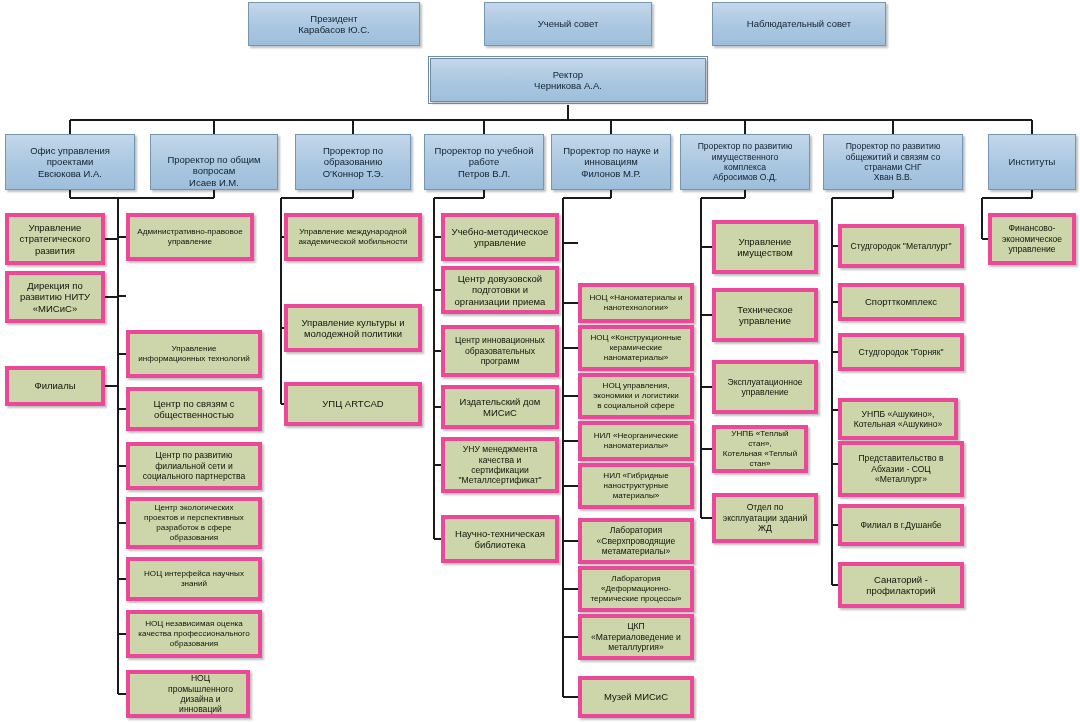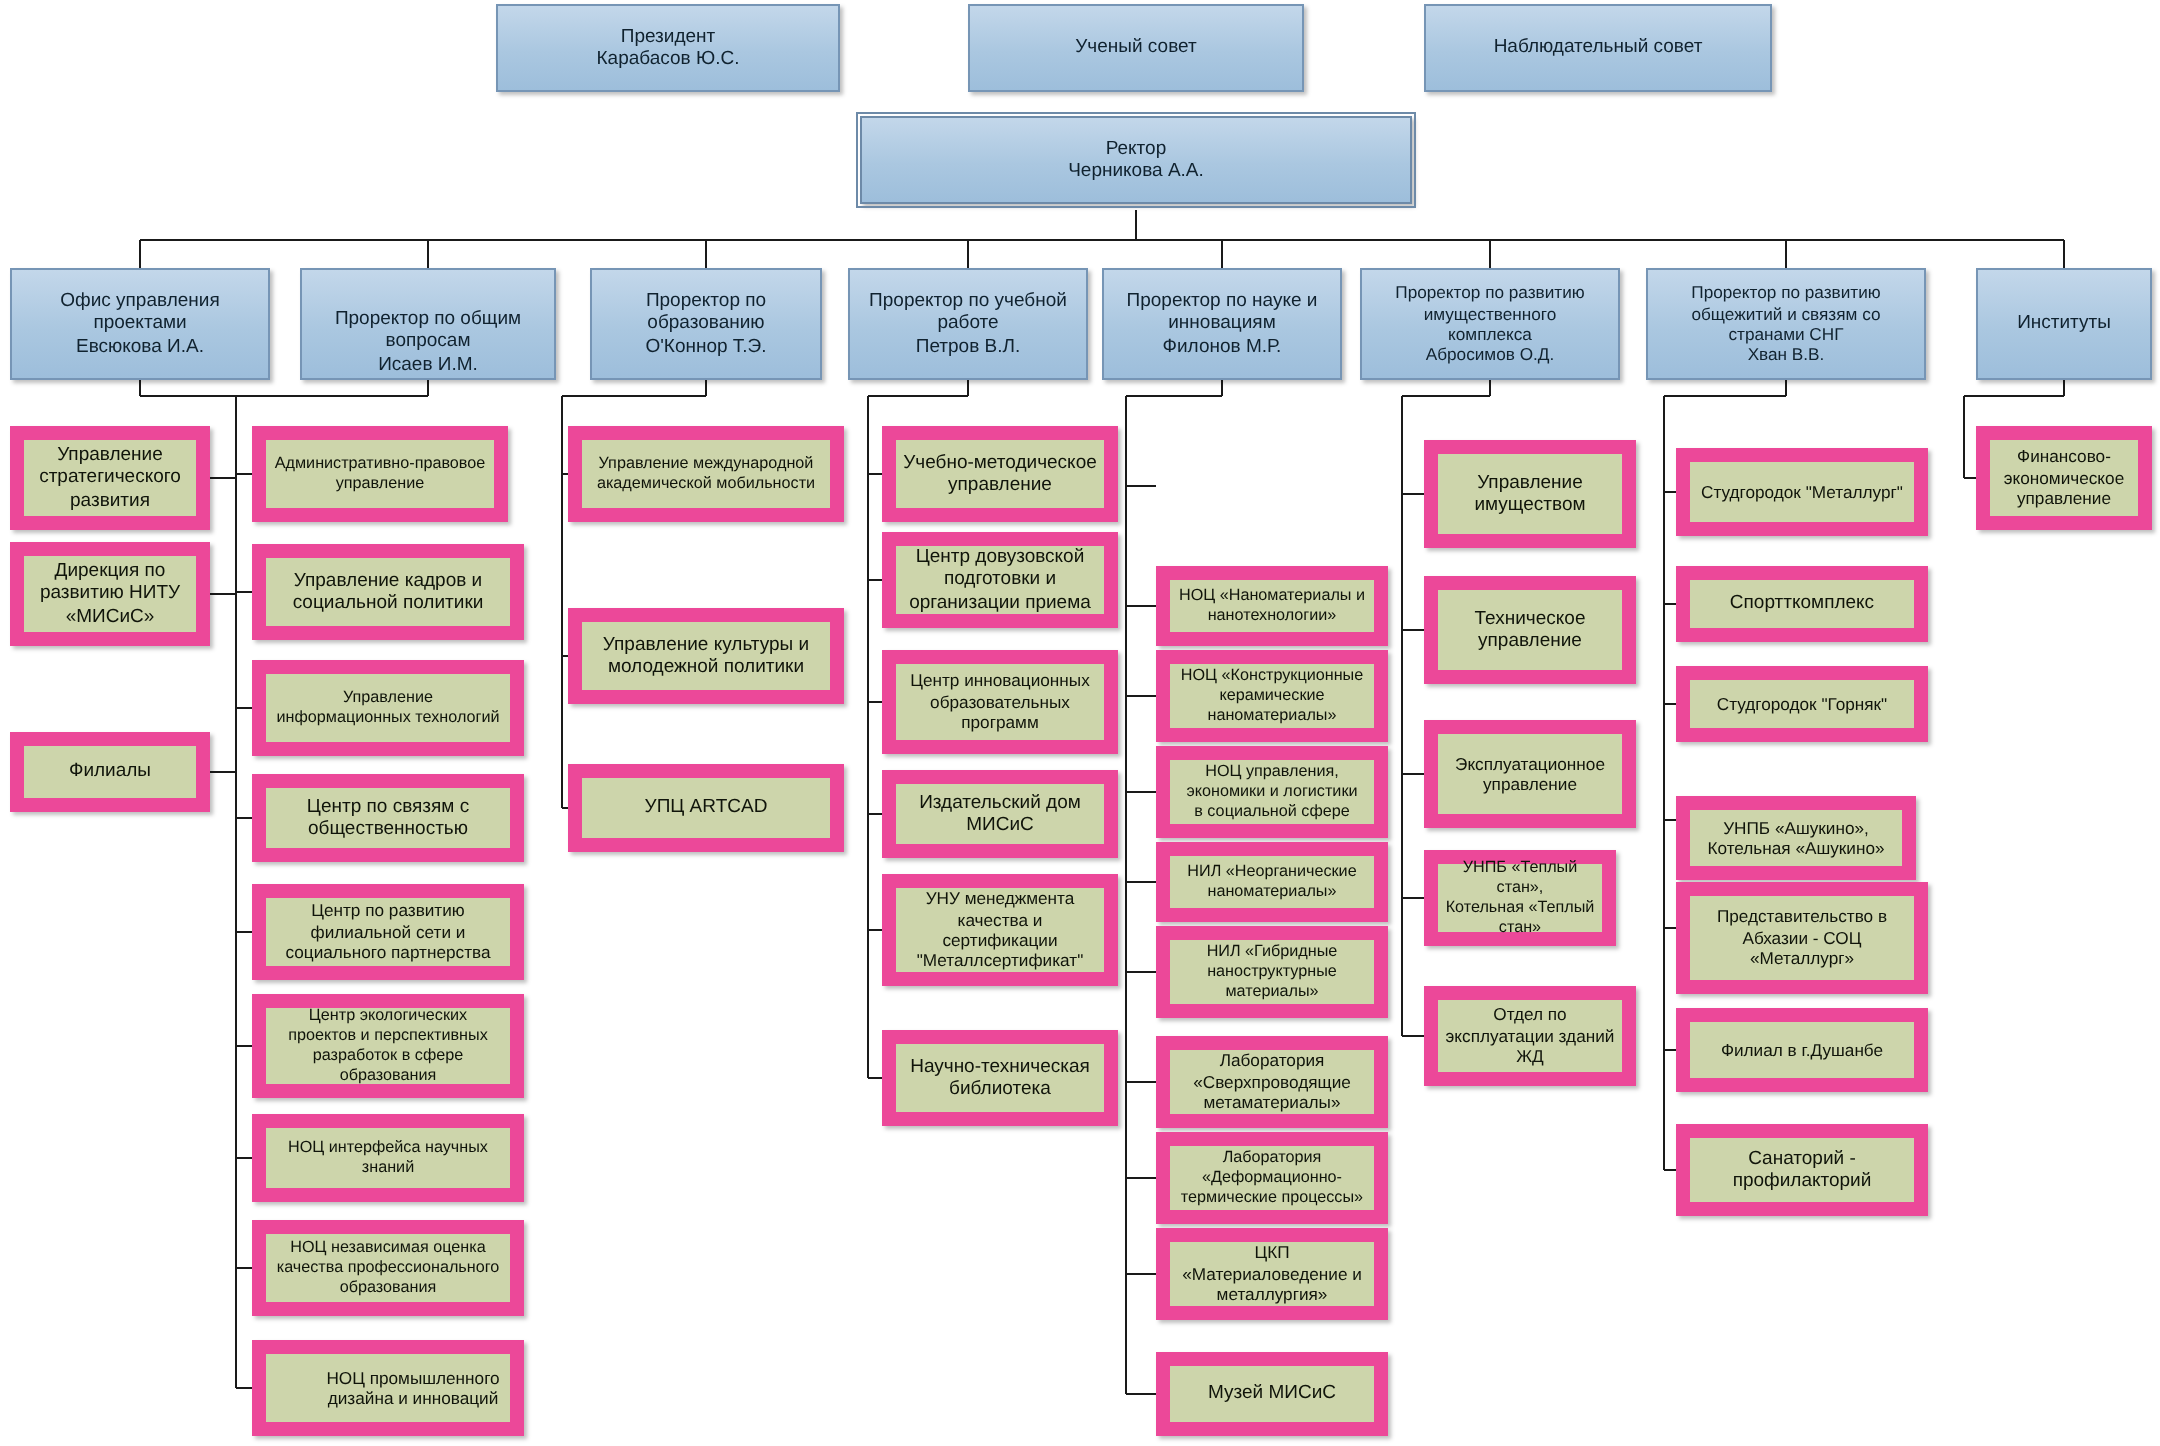--- a/index.html
+++ b/index.html
@@ -42,21 +42,21 @@
     z-index: 3;
   }
   .node span { display: block; }
   .node.blue {
     background: linear-gradient(180deg,#c3d7ea 0%, #aac7e0 55%, #9dbedb 100%);
     border: 1px solid #7695b5;
     color: #10222f;
   }
   .node.green {
     background: #cdd5ab;
-    border: 7px solid #ec4899;
+    border: 4px solid #ec4899;
     color: #10140a;
   }
   .node.root {
     background: linear-gradient(180deg,#c3d7ea 0%, #aac7e0 55%, #9dbedb 100%);
     border: 1px solid #6d8aa8;
     outline: 1px solid #6d8aa8;
     outline-offset: 1.5px;
   }
   .node.fontsm { font-size: 8.6px; line-height: 10.4px; }
   .node.fontxs { font-size: 8.1px; line-height: 9.8px; }
@@ -199,26 +199,20 @@
         <span>вопросам</span>
         <span>Исаев И.М.</span>
       </div>
     </div>
     <div class="node green fontxs" style="left: 126px; top: 213px; width: 128px; height: 48px;">
       <div>
         <span>Административно-правовое</span>
         <span>управление</span>
       </div>
     </div>
-    <div class="node green" style="left: 126px; top: 272px; width: 136px; height: 48px;">
-      <div>
-        <span>Управление кадров и</span>
-        <span>социальной политики</span>
-      </div>
-    </div>
     <div class="node green fontxs" style="left: 126px; top: 330px; width: 136px; height: 48px;">
       <div>
         <span>Управление</span>
         <span>информационных технологий</span>
       </div>
     </div>
     <div class="node green" style="left: 126px; top: 387px; width: 136px; height: 44px;">
       <div>
         <span>Центр по связям с</span>
         <span>общественностью</span>
@@ -245,21 +239,21 @@
         <span>знаний</span>
       </div>
     </div>
     <div class="node green fontxs" style="left: 126px; top: 610px; width: 136px; height: 48px;">
       <div>
         <span>НОЦ независимая оценка</span>
         <span>качества профессионального</span>
         <span>образования</span>
       </div>
     </div>
-    <div class="node green fontsm" style="left: 126px; top: 670px; width: 136px; height: 48px; padding-left: 28px;">
+    <div class="node green fontsm" style="left: 126px; top: 670px; width: 124px; height: 48px; padding-left: 28px;">
       <div>
         <span>НОЦ промышленного</span>
         <span>дизайна и инноваций</span>
       </div>
     </div>
     <div class="node blue" style="left: 295px; top: 134px; width: 116px; height: 56px;">
       <div>
         <span>Проректор по</span>
         <span>образованию</span>
         <span>О'Коннор Т.Э.</span>

